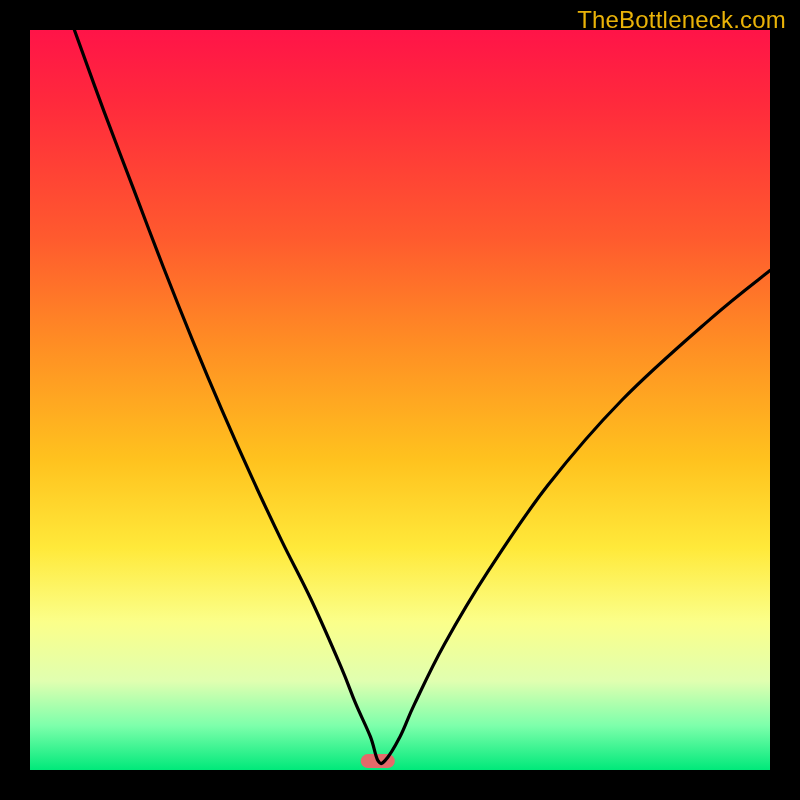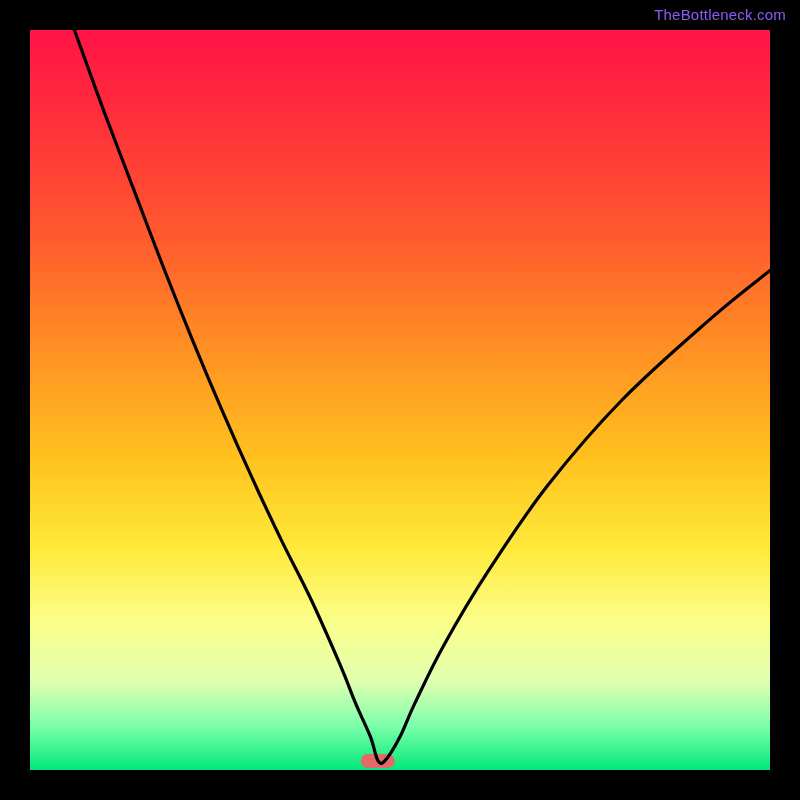--- a/index.html
+++ b/index.html
@@ -41,22 +41,22 @@
     position: absolute;
     inset: 0;
     width: 740px;
     height: 740px;
   }
   .watermark {
     position: absolute;
     top: 6px;
     right: 14px;
     font-family: Arial, Helvetica, sans-serif;
-    font-size: 15px;
-    color: #8b5cf6;
+    font-size: 24px;
+    color: #eab308;
     letter-spacing: 0.2px;
     user-select: none;
   }
 </style>
 </head>
 <body>
 
 <div class="frame">
   <div class="watermark">TheBottleneck.com</div>
 

